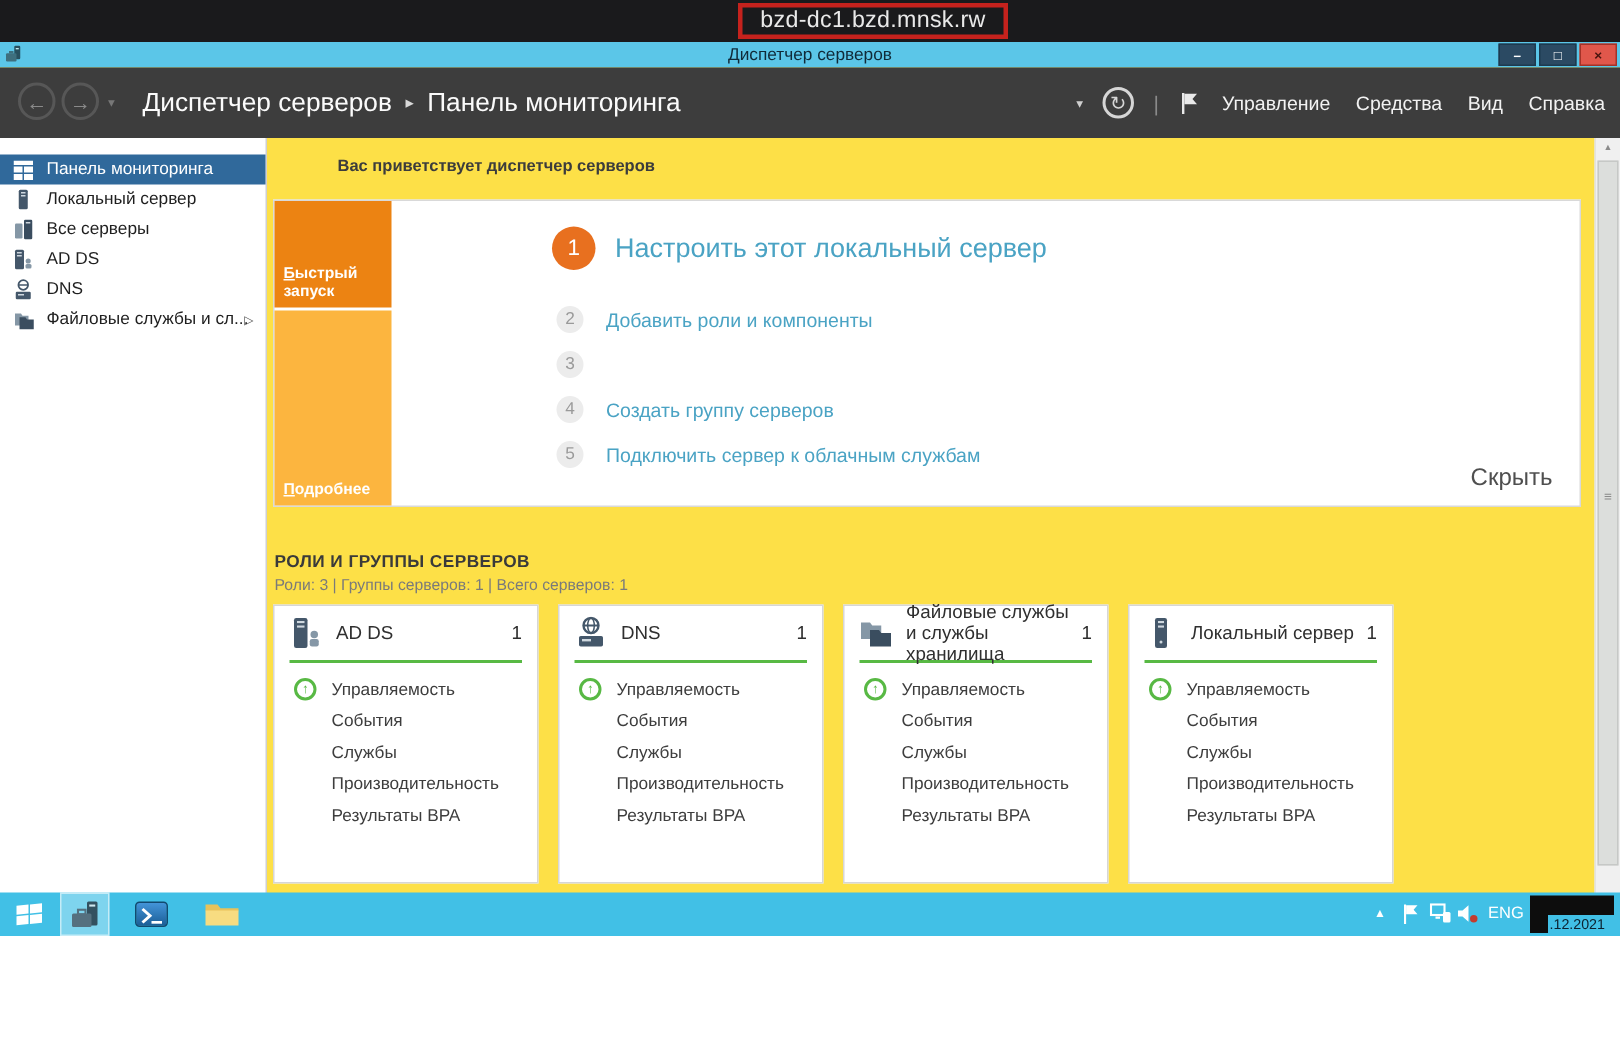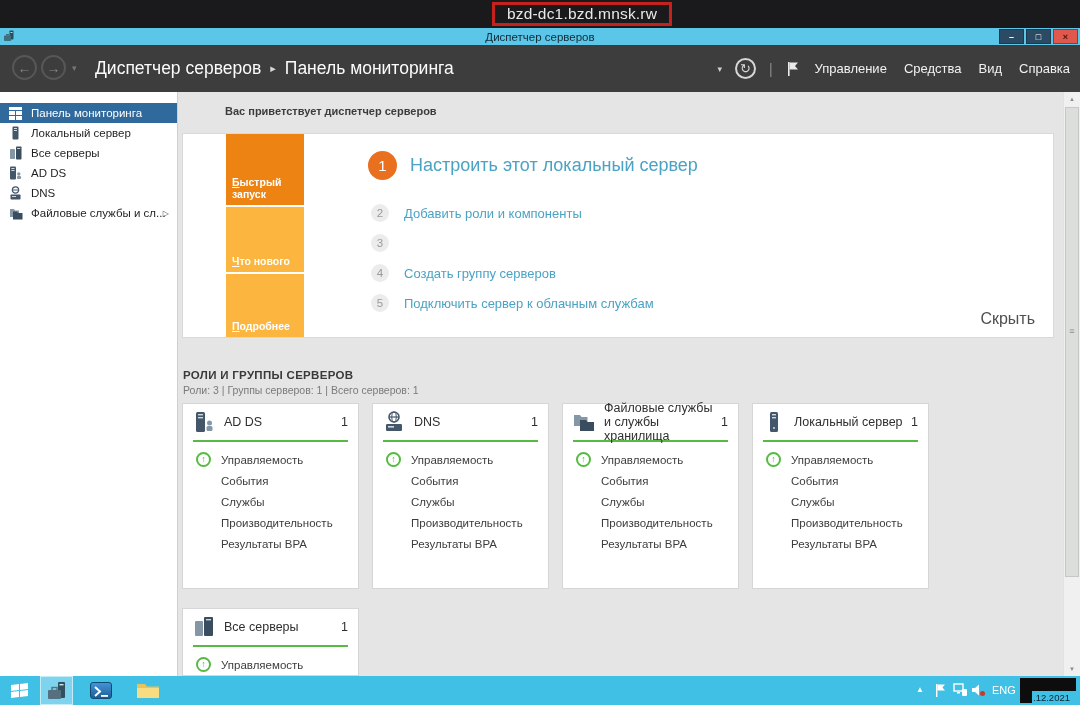--- a/index.html
+++ b/index.html
@@ -1,17 +1,17 @@
 <!DOCTYPE html>
 <html><head>
 <meta charset="utf-8">
 <style>
   * { margin:0; padding:0; box-sizing:border-box; }
   body { font-family:"Liberation Sans", sans-serif; }
-  .screen { position:relative; width:1080px; height:705px; overflow:hidden; background:#e5e5e5; }
+  .screen { position:relative; width:1080px; height:624px; overflow:hidden; background:#fde047; }
 
   
   .host-bar { position:absolute; top:0; left:0; width:100%; height:28px; background:#1a1a1c;
               display:flex; align-items:center; justify-content:center; }
   .host-box { transform:translateX(42px); border:3px solid #c5221d; padding:0 12px; height:24px;
               display:flex; align-items:center; color:#e9e9e9; font-size:15.5px; letter-spacing:.2px; }
 
   
   .titlebar { position:absolute; top:28px; left:0; width:100%; height:17px; background:#5bc6e8; }
   .tb-appicon { position:absolute; left:3px; top:2px; width:12px; height:12px; }
@@ -45,21 +45,21 @@
                font-size:11.5px; color:#1f1f1f; position:relative; }
   .side-item.selected { background:#30699b; color:#fff; }
   .side-ic { width:14px; height:14px; flex:0 0 14px; display:flex; align-items:center; }
   .side-expand { position:absolute; right:8px; font-size:8px; color:#555; }
 
   .content-heading { position:absolute; left:188px; top:105px; font-size:11px; font-weight:bold; color:#3c3c3c;padding-left:37px; }
 
   
   .tile { position:absolute; left:182px; top:133px; width:872px; height:205px; background:#fff;
           border:1px solid #d9d9d9; }
-  .qs-col { position:absolute; left:0; top:0; width:78px; height:100%; display:flex; flex-direction:column;margin-left:43px; }
+  .qs-col { position:absolute; left:0; top:0; width:78px; height:100%; display:flex; flex-direction:column; }
   .qs-block { display:flex; align-items:flex-end; padding:0 4px 5px 6px; color:#fff; }
   .qs-block.b1 { height:71px; background:#ec8312; margin-bottom:2px; }
   .qs-block.b2 { height:65px; background:#fcb53f; margin-bottom:2px; }
   .qs-block.b3 { flex:1; background:#fcb53f; }
   .qs-block-label { display:block; font-size:10.5px; font-weight:bold; line-height:12px; }
   .qs-block-label::first-letter { text-decoration:underline; }
   .step { position:absolute; display:flex; align-items:center; }
   .step-1 { left:185px; top:17px; gap:13px; }
   .num-big { width:29px; height:29px; border-radius:50%; background:#e8701f; color:#fff; font-size:15px;
              display:flex; align-items:center; justify-content:center; }
@@ -240,23 +240,20 @@
     </div>
   </div>
 
   <div class="content-heading">Вас приветствует диспетчер серверов</div>
 
   <div class="tile">
     <div class="qs-col">
       <div class="qs-block b1">
         <span class="qs-block-label">Быстрый запуск</span>
       </div>
-      <div class="qs-block b2">
-        <span class="qs-block-label">Что нового</span>
-      </div>
       <div class="qs-block b3">
         <span class="qs-block-label">Подробнее</span>
       </div>
     </div>
     <div class="step step-1">
       <span class="num-big">1</span>
       <span class="step-label-big">Настроить этот локальный сервер</span>
     </div>
     <div class="step step-n step-2">
       <span class="num-sm">2</span>

